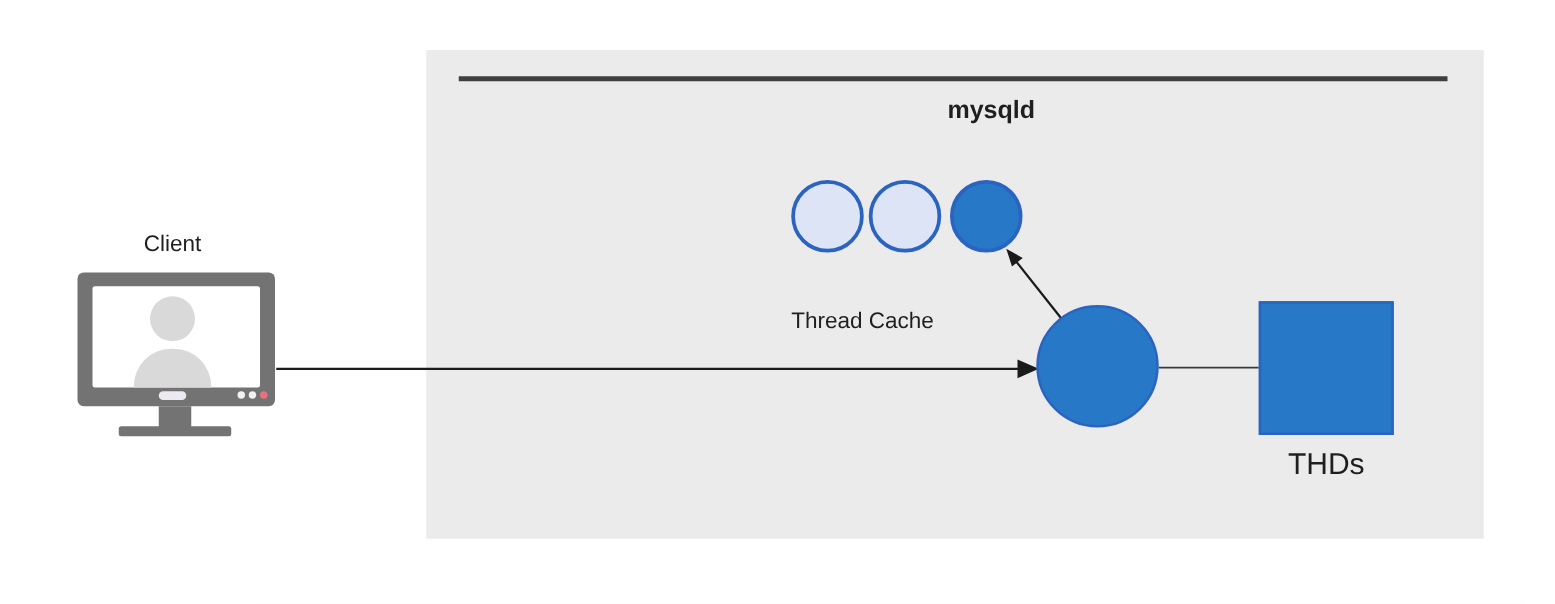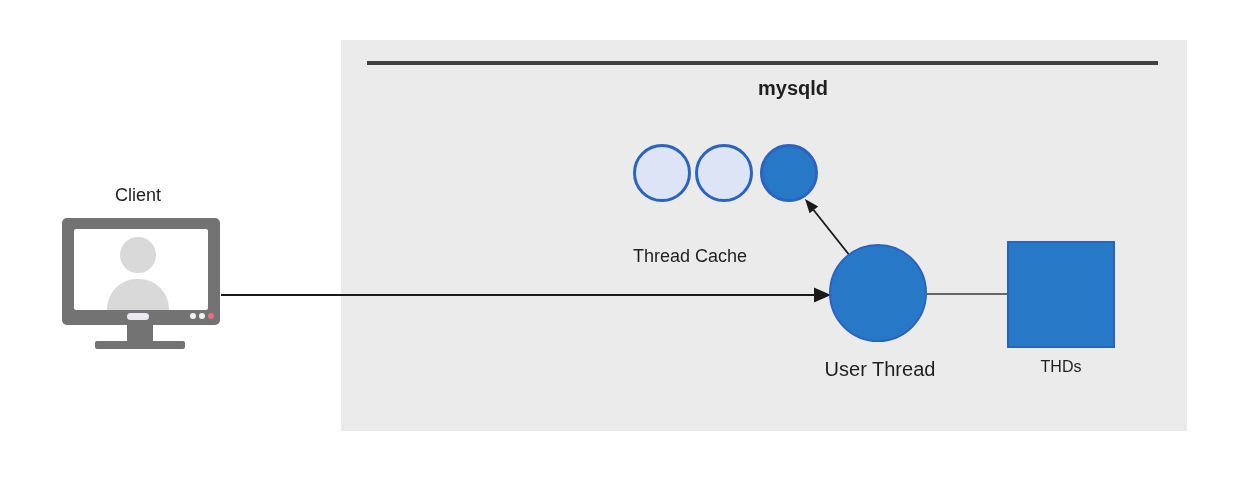--- a/index.html
+++ b/index.html
@@ -25,21 +25,21 @@
   .cache-circle.filled{background:var(--blue-fill);}
   .c1{left:633px;} .c2{left:695px;} .c3{left:760px;}
   .cache-label{left:600px;top:214px;width:180px;margin-top:32px;}
 
   
   .user-thread-circle{left:829px;top:244px;width:98px;height:98px;background:var(--blue-fill);border:2px solid var(--blue-stroke);}
   .user-thread-label{left:810px;top:358px;width:140px;font-size:20px;}
 
   
   .thds-square{left:1007px;top:241px;width:108px;height:107px;background:var(--blue-fill);border:2px solid var(--blue-stroke);box-sizing:border-box;}
-  .thds-label{left:1007px;top:358px;width:108px;font-size:16px;}
+  .thds-label{left:1007px;top:358px;width:108px;font-size:24px;}
 
   
   .com-quit-label{left:450px;top:304px;width:200px;}
 
   
   .client-label{left:68px;top:185px;width:140px;}
   .monitor-frame{left:62px;top:218px;width:158px;height:107px;background:var(--monitor-gray);border-radius:5px;}
   .monitor-screen{left:12px;top:11px;width:134px;height:81px;background:#ffffff;border-radius:2px;overflow:hidden;}
   .person-head{left:46px;top:8px;width:36px;height:36px;border-radius:50%;background:var(--silhouette-gray);}
   .person-body{left:33px;top:50px;width:62px;height:42px;border-radius:30px 30px 0 0;background:var(--silhouette-gray);}
@@ -75,21 +75,20 @@
       <line x1="927" y1="294" x2="1007" y2="294" stroke="#3a3a3a" stroke-width="1.4"></line>
     </g>
   </svg>
 
   <div class="abs circle cache-circle c1"></div>
   <div class="abs circle cache-circle c2"></div>
   <div class="abs circle cache-circle filled c3"></div>
   <div class="abs label centered cache-label">Thread Cache</div>
 
   <div class="abs circle user-thread-circle"></div>
-  <div class="abs label centered user-thread-label">User Thread</div>
 
   <div class="abs thds-square"></div>
   <div class="abs label centered thds-label">THDs</div>
 
 
   <div class="abs label centered client-label">Client</div>
   <div class="abs monitor-frame">
     <div class="abs monitor-screen">
       <div class="abs person-head"></div>
       <div class="abs person-body"></div>

